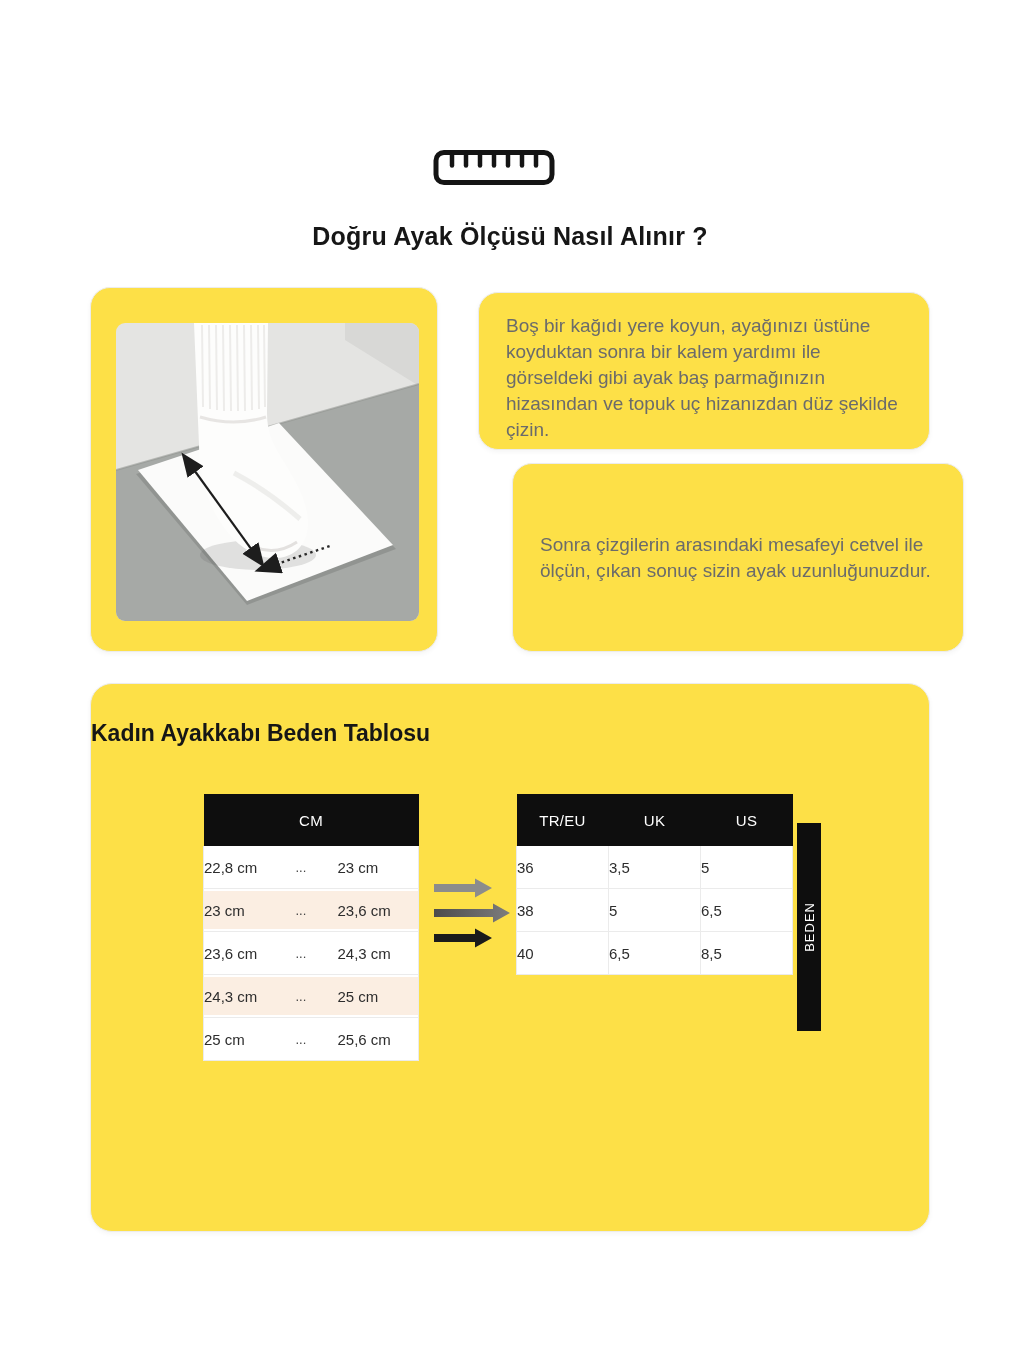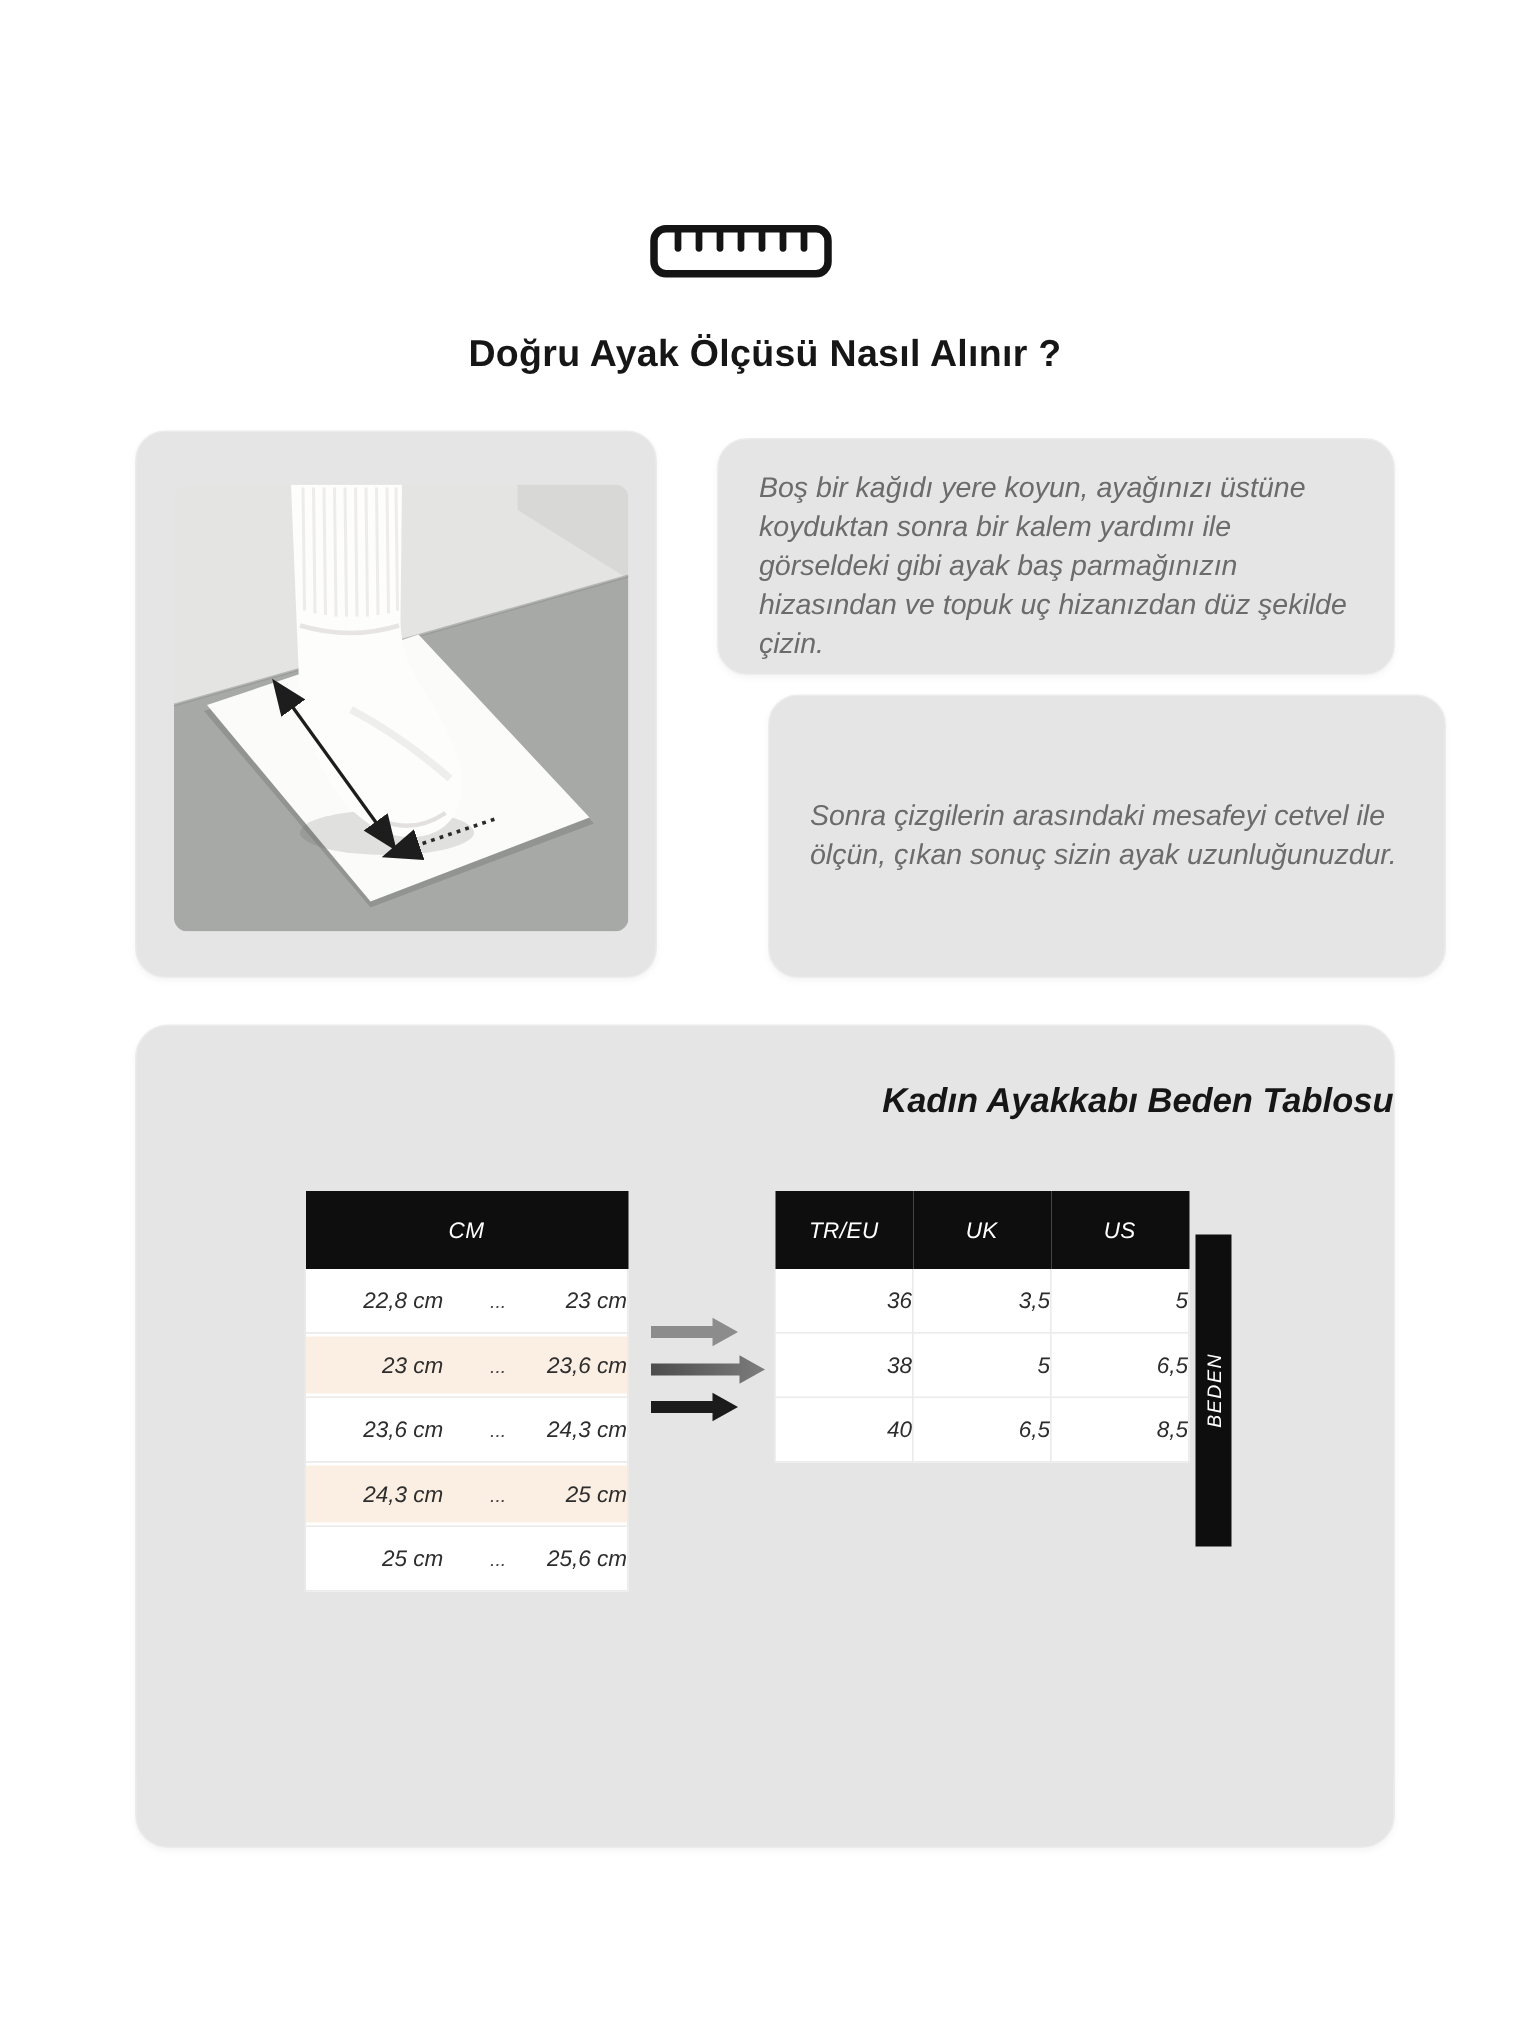--- a/index.html
+++ b/index.html
@@ -9,42 +9,42 @@
   }
   
   .ruler-wrap{position:absolute;left:433px;top:149px;width:122px;height:37px;}
   
   .main-title{
     position:absolute;left:0;top:222px;width:1020px;text-align:center;
     font-size:25px;font-weight:bold;color:#161616;letter-spacing:.2px;
   }
   
   .card{
-    position:absolute;background:#e5e5e5;border:1px solid #ececec;border-radius:20px;
-    box-shadow:0 2px 5px rgba(0,0,0,.045);box-sizing:border-box;font-style:italic;
+    position:absolute;background:#fde047;border:1px solid #ececec;border-radius:20px;
+    box-shadow:0 2px 5px rgba(0,0,0,.045);box-sizing:border-box;
   }
   .photo-card{left:90px;top:287px;width:348px;height:365px;}
   .photo{position:absolute;left:25px;top:35px;width:303px;height:298px;border-radius:9px;overflow:hidden;}
   .box1{left:478px;top:292px;width:452px;height:158px;padding:20px 26px 0 27px;}
   .box2{left:478px;top:463px;width:452px;height:189px;padding:0 26px 0 27px;display:flex;align-items:center;margin-left:34px;}
   .body-text{font-size:19px;line-height:26px;color:#6b6b6b;}
   
   .section-card{left:90px;top:683px;width:840px;height:549px;border-radius:22px;}
   .section-title{
-    position:absolute;left:0;top:36px;width:100%;text-align:right;
+    position:absolute;left:0;top:36px;width:100%;text-align:left;
     font-size:23px;font-weight:bold;color:#161616;
   }
   
   .tbl{position:absolute;border-collapse:collapse;table-layout:fixed;font-size:15px;color:#2d2d2d;}
   .tbl th{
     background:#0e0e0e;color:#ffffff;font-weight:500;font-size:15px;
     height:28px;padding:12px;text-align:center;letter-spacing:.3px;
   }
   .tbl td{
-    height:42px;padding:0;text-align:right;background:#fff;
+    height:42px;padding:0;text-align:left;background:#fff;
     border:1px solid #ebebeb;border-top:none;
   }
   .tbl tr.alt td{
     background:#fbeee2;
     box-shadow:inset 0 2px 0 #ffffff, inset 0 -2px 0 #ffffff;
   }
   .cm-table{left:112px;top:110px;width:215px;}
   .cm-table col.c1{width:92px}.cm-table col.c2{width:42px}.cm-table col.c3{width:81px}
   .cm-table td.sep{font-size:13px;color:#444;border-left:none;border-right:none;}
   .cm-table td.v1{border-right:none;} .cm-table td.v2{border-left:none;}

